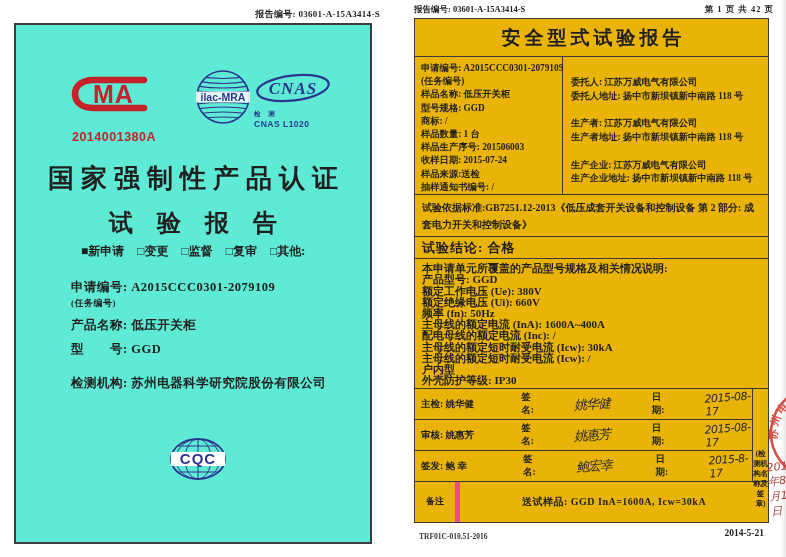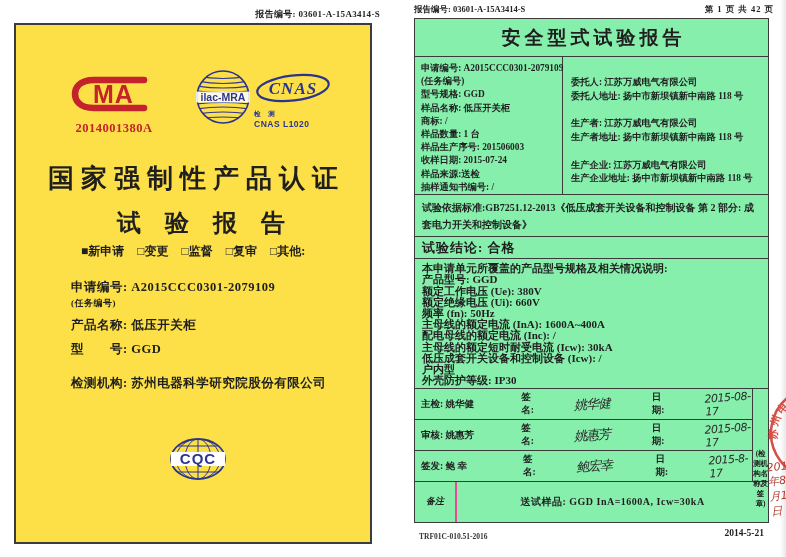--- a/index.html
+++ b/index.html
@@ -7,47 +7,47 @@
        font-family:"Liberation Serif","DejaVu Serif",serif;color:#1f1f1f;
        -webkit-font-smoothing:antialiased;}
   .edge-smudge{position:absolute;right:0;top:0;width:6px;height:557px;
        background:linear-gradient(to left,#d9d9d9,rgba(255,255,255,0));opacity:.6;}
 
   
   .lp{position:absolute;left:0;top:0;width:400px;height:557px;}
   .lp-reportno{position:absolute;left:14px;top:8px;width:366px;text-align:right;
        font-size:9px;font-weight:700;letter-spacing:.3px;}
   .lbox{position:absolute;left:14px;top:23px;width:354px;height:517px;
-       border:2px solid #3c3c3c;background:#fde047;}
+       border:2px solid #3c3c3c;background:#5eead4;}
   .logo-cma{position:absolute;left:52px;top:48px;width:92px;text-align:center;}
   .logo-cma .num{color:#c4232b;font-weight:700;font-size:12.5px;letter-spacing:.5px;
-       font-family:Liberation Serif, serif;margin-top:2px;}
+       font-family:Liberation Sans, sans-serif;margin-top:11px;}
   .logo-ilac{position:absolute;left:177px;top:42px;}
   .logo-cnas{position:absolute;left:238px;top:47px;width:78px;text-align:left;}
   .logo-cnas .sub{font-size:6.5px;color:#2b3590;letter-spacing:3px;font-weight:700;margin-top:0px;}
   .logo-cnas .code{font-size:8.5px;color:#2b3590;font-weight:700;letter-spacing:.5px;
        font-family:"Liberation Sans",sans-serif;}
   .lp-t1{position:absolute;left:0;top:136px;width:100%;text-align:center;
        font-size:26px;font-weight:600;letter-spacing:7px;text-indent:7px;}
-  .lp-t2{position:absolute;left:8px;top:182px;width:100%;text-align:center;
+  .lp-t2{position:absolute;left:0;top:182px;width:100%;text-align:center;
        font-size:24px;font-weight:600;letter-spacing:24px;text-indent:24px;}
   .lp-checks{position:absolute;left:0;top:218px;width:100%;text-align:center;
        font-size:12px;font-weight:700;}
   .lp-checks .chk{margin:0 5px;white-space:nowrap;}
   .lp-field{position:absolute;left:55px;font-size:12.5px;font-weight:600;letter-spacing:.5px;}
   .f1{top:254px;} .f1n{top:272px;font-size:9px;font-weight:600;}
   .f2{top:292px;} .f3{top:316px;} .f4{top:350px;}
   .logo-cqc{position:absolute;left:146px;top:408px;}
 
   
   .rp{position:absolute;left:405px;top:0;width:381px;height:557px;}
   .rp-head{position:absolute;left:9px;top:4px;width:360px;font-size:8.5px;font-weight:700;}
   .rp-head .pn{float:right;letter-spacing:1px;}
   .rbox{position:absolute;left:9px;top:18px;width:355px;height:505px;
-       border:1.5px solid #3a3a3a;background:#86efac;box-sizing:border-box;
+       border:1.5px solid #3a3a3a;background:#eab308;box-sizing:border-box;
        display:flex;flex-direction:column;}
   .r-title{height:37px;line-height:37px;border-bottom:1px solid #3a3a3a;
        text-align:center;font-size:19px;font-weight:700;letter-spacing:4px;text-indent:4px;}
   .r-info{height:137px;border-bottom:1px solid #3a3a3a;display:flex;}
   .r-info-l{width:148px;border-right:1px solid #3a3a3a;padding:5px 4px 0 6px;box-sizing:border-box;}
   .r-info-l .line{font-size:9.3px;font-weight:600;line-height:13.2px;white-space:nowrap;}
   .r-info-r{flex:1;padding:5px 0 0 8px;}
   .r-info-r .line{font-size:9.3px;font-weight:600;line-height:13.8px;min-height:13.8px;white-space:nowrap;}
   .r-standard{height:43px;border-bottom:1px solid #3a3a3a;padding:5px 8px 0 7px;
        box-sizing:border-box;font-size:10px;font-weight:600;line-height:16.5px;}
@@ -64,22 +64,22 @@
   .hand{font-family:"DejaVu Sans",sans-serif;font-style:italic;font-weight:500;
        color:#2a2a2a;display:inline-block;transform:rotate(-4deg);}
   .sig-name{font-size:13px;width:56px;letter-spacing:-1px;}
   .sig-date{font-size:11px;letter-spacing:-.5px;}
   .r-stampcell{width:137px;border-left:1px solid #3a3a3a;position:relative;}
   .stamp-svg{position:absolute;left:12px;top:-8px;opacity:.88;transform:rotate(8deg);}
   .stamp-caption{position:absolute;left:0;top:60px;width:100%;text-align:center;
        font-size:7.5px;font-weight:600;letter-spacing:-.3px;}
   .stamp-date{position:absolute;left:16px;top:71px;font-size:11px;color:#b03a30;transform:rotate(-6deg);}
   .r-remark{height:41px;display:flex;}
-  .r-remark .lab{width:40px;border-right:2px solid #ec4899;display:flex;align-items:center;
-       justify-content:center;font-size:9px;font-weight:600;font-style:italic;}
+  .r-remark .lab{width:40px;border-right:5px solid #ec4899;display:flex;align-items:center;
+       justify-content:center;font-size:9px;font-weight:600;}
   .r-remark .val{flex:1;display:flex;align-items:center;justify-content:center;
        font-size:10px;font-weight:600;letter-spacing:.5px;}
   .r-foot-l{position:absolute;left:14px;top:532px;font-size:7.5px;font-weight:600;color:#333;}
   .r-foot-r{position:absolute;right:22px;top:528px;font-size:9.5px;font-weight:700;}
 </style>
 </head>
 <body>
 
 <div class="edge-smudge"></div>
 
@@ -196,22 +196,22 @@
   </div>
 
   <div class="rbox">
     <div class="r-title">安全型式试验报告</div>
 
     <div class="r-info">
       <div class="r-info-l">
 
       <div class="line">申请编号: A2015CCC0301-2079109</div>
           <div class="line">(任务编号)</div>
+          <div class="line">样品名称: 低压开关柜</div>
           <div class="line">型号规格: GGD</div>
-          <div class="line">样品名称: 低压开关柜</div>
           <div class="line">商标: /</div>
           <div class="line">样品数量: 1 台</div>
           <div class="line">样品生产序号: 201506003</div>
           <div class="line">收样日期: 2015-07-24</div>
           <div class="line">样品来源:送检</div>
           <div class="line">抽样通知书编号: /</div>
         </div>
       <div class="r-info-r">
 
       <div class="line"></div>
@@ -232,21 +232,21 @@
     <div class="r-coverage">
 
     <div class="line">本申请单元所覆盖的产品型号规格及相关情况说明:</div>
         <div class="line">产品型号: GGD</div>
         <div class="line">额定工作电压 (Ue): 380V</div>
         <div class="line">额定绝缘电压 (Ui): 660V</div>
         <div class="line">频率 (fn): 50Hz</div>
         <div class="line">主母线的额定电流 (InA): 1600A~400A</div>
         <div class="line">配电母线的额定电流 (Inc): /</div>
         <div class="line">主母线的额定短时耐受电流 (Icw): 30kA</div>
-        <div class="line">低压成套开关设备和控制设备 (Icw): /</div>
+        <div class="line">主母线的额定短时耐受电流 (Icw): /</div>
         <div class="line">户内型</div>
         <div class="line">外壳防护等级: IP30</div>
       </div>
 
     <div class="r-sign">
       <div class="r-sign-l">
 
           <div class="sig-row">
             <span class="sig-role">主检: 姚华健</span>
             <span class="sig-lab">签名:</span>

